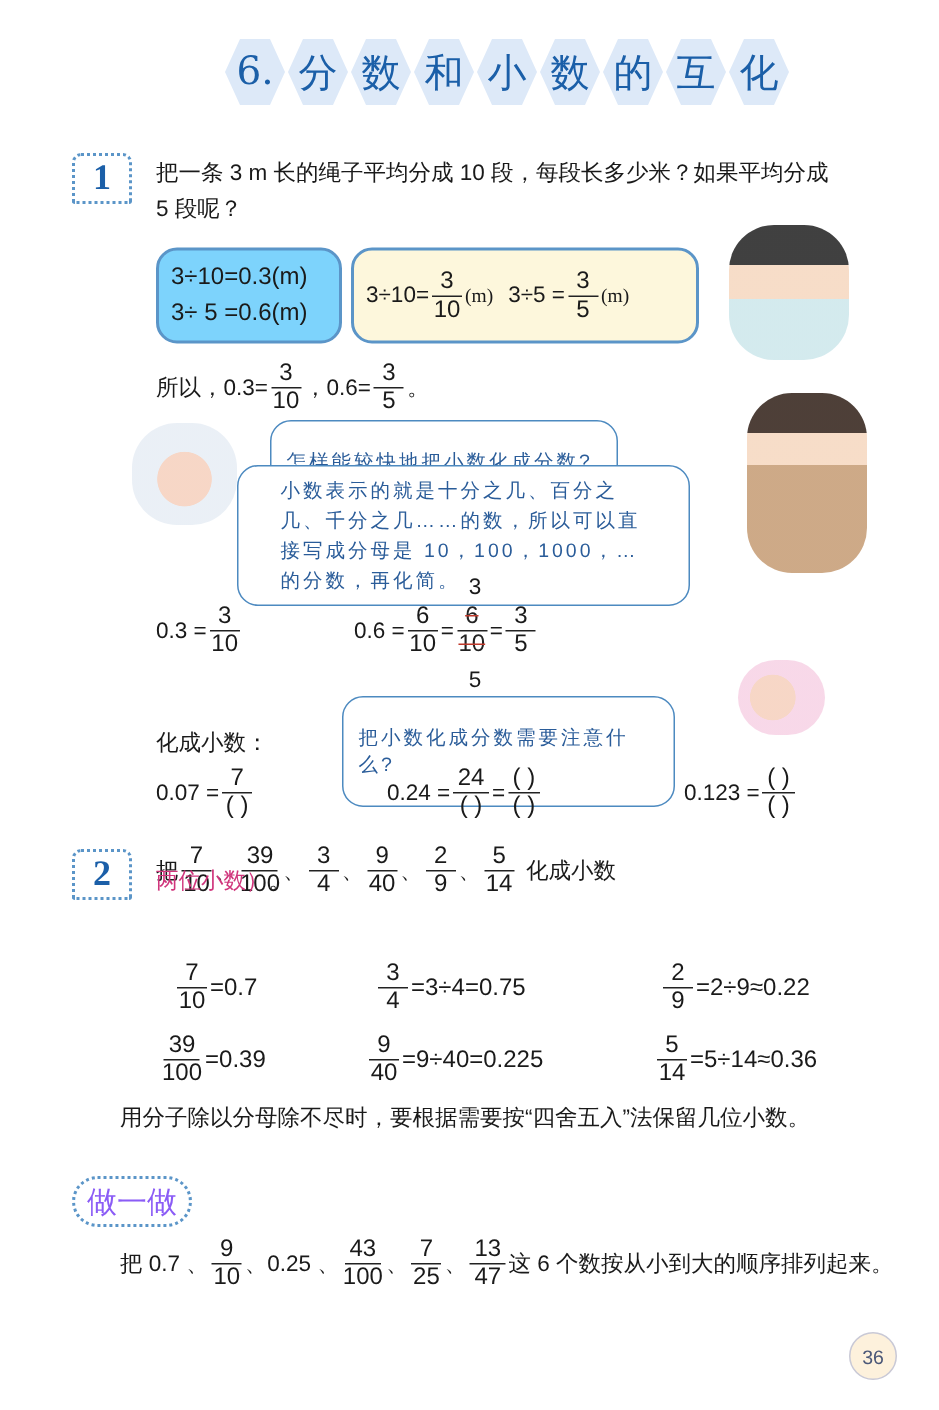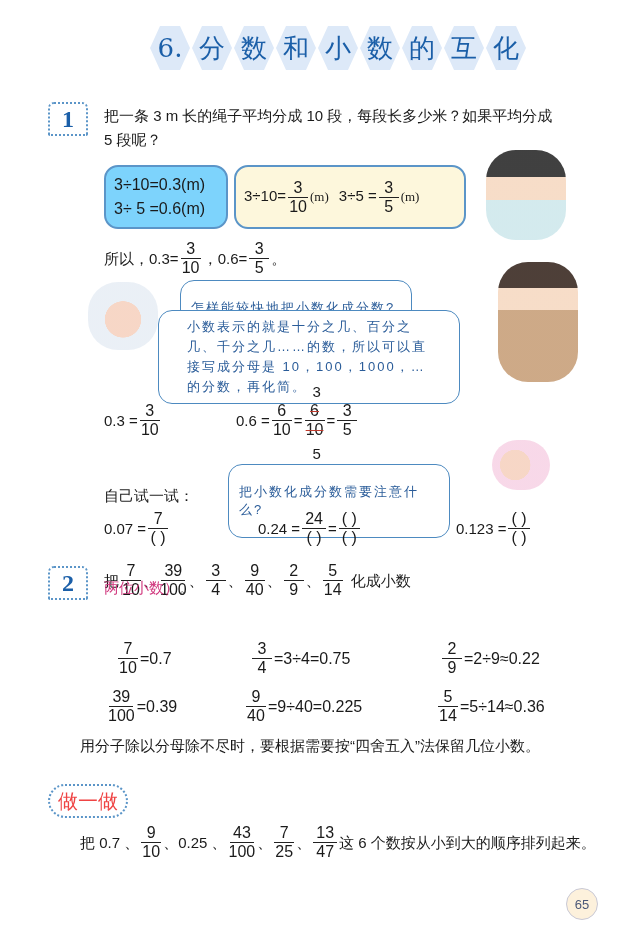--- a/index.html
+++ b/index.html
@@ -12,21 +12,21 @@
 .frac{display:inline-flex;flex-direction:column;align-items:center;vertical-align:middle;margin:0 2px;font-size:16px;line-height:18px}
 .frac .n{border-bottom:1px solid #222;padding:0 3px;min-width:20px;text-align:center}
 .frac .d{text-align:right}
 .box-blue{left:104px;top:165px;width:124px;height:64px;background:#7dd3fc;border:2px solid #5b95c8;border-radius:14px;padding:6px 8px;font-size:16px;line-height:24px}
 .box-yellow{left:234px;top:165px;width:232px;height:64px;background:#fdf7dc;border:2px solid #5b95c8;border-radius:14px;padding:12px 8px;font-size:15px;display:flex;align-items:center;gap:10px}
 .bubble{border:1.5px solid #4d8ac0;border-radius:14px;color:#2a5c99;font-size:13px;letter-spacing:2px;padding:18px 10px;background:#fff}
 .magenta{color:#d0357c}
 .grid2 .cell{position:absolute;font-size:16px;display:flex;align-items:center}
 .char{width:60px;height:70px;border-radius:30px;opacity:.9}
 .pagenum{left:566px;top:888px;width:32px;height:32px;border-radius:50%;background:#fdf1dc;border:1.5px solid #c9c9d6;display:flex;align-items:center;justify-content:center;color:#4b5878;font-size:13px}
-.doit{left:48px;top:784px;width:80px;height:34px;border:2px dotted #5b95c8;border-radius:17px;display:flex;align-items:center;justify-content:center;color:#ef4444;font-size:20px;font-family:"DejaVu Serif",serif}
+.doit{left:48px;top:784px;width:80px;height:34px;border:2px dotted #5b95c8;border-radius:17px;display:flex;align-items:center;justify-content:center;color:#8b5cf6;font-size:20px;font-family:"DejaVu Serif",serif}
 </style>
 </head>
 <body>
 
 <div class="abs title">
   <div class="hex">6.</div>
   <div class="hex">分</div>
   <div class="hex">数</div>
   <div class="hex">和</div>
   <div class="hex">小</div>
@@ -101,21 +101,21 @@
   </span>=
   <span class="frac">
       <span class="n">3</span>
       <span class="d">5</span>
     </span>
 </div>
 
 <div class="abs bubble" style="left:228px;top:464px;width:222px">把小数化成分数需要注意什么?</div>
 <div class="abs char" style="left:492px;top:440px;width:58px;height:50px;background:radial-gradient(circle at 40% 50%,#f6d2c0 0 35%,#f7d4e6 36%)"></div>
 
-<div class="abs txt" style="left:104px;top:484px">自己试一试：</div>
+<div class="abs txt" style="left:104px;top:484px">化成小数：</div>
 <div class="abs txt" style="left:104px;top:510px;display:flex;align-items:center">
   <span>0.07 =</span>
   <span class="frac">
       <span class="n">7</span>
       <span class="d">(    )</span>
     </span>
 </div>
 <div class="abs txt" style="left:258px;top:510px;display:flex;align-items:center">
   <span>0.24 =</span>
   <span class="frac">
@@ -228,13 +228,13 @@
       <span class="n">7</span>
       <span class="d">25</span>
     </span>、
   <span class="frac">
       <span class="n">13</span>
       <span class="d">47</span>
     </span>
   <span>这 6 个数按从小到大的顺序排列起来。</span>
 </div>
 
-<div class="abs pagenum">65</div>
+<div class="abs pagenum">36</div>
 
 </body></html>

